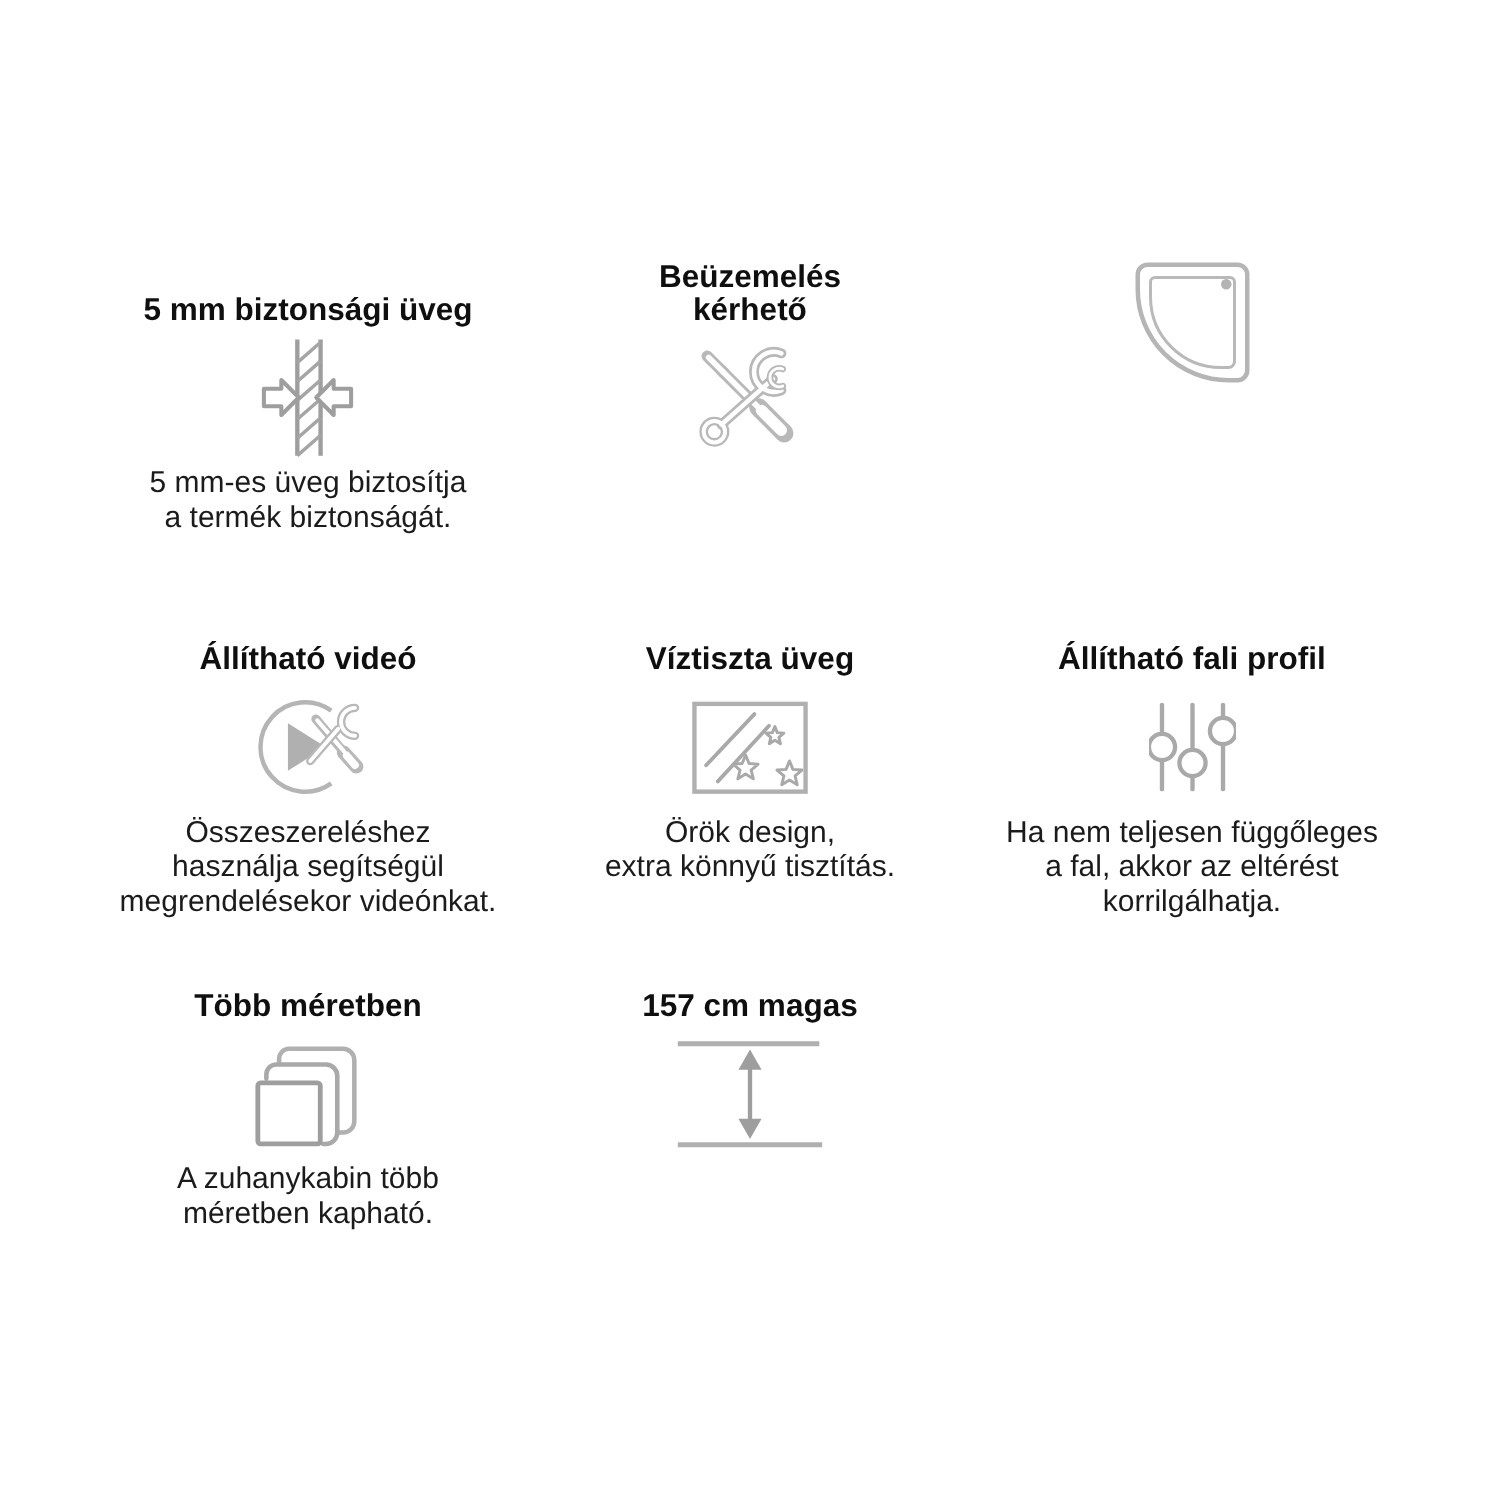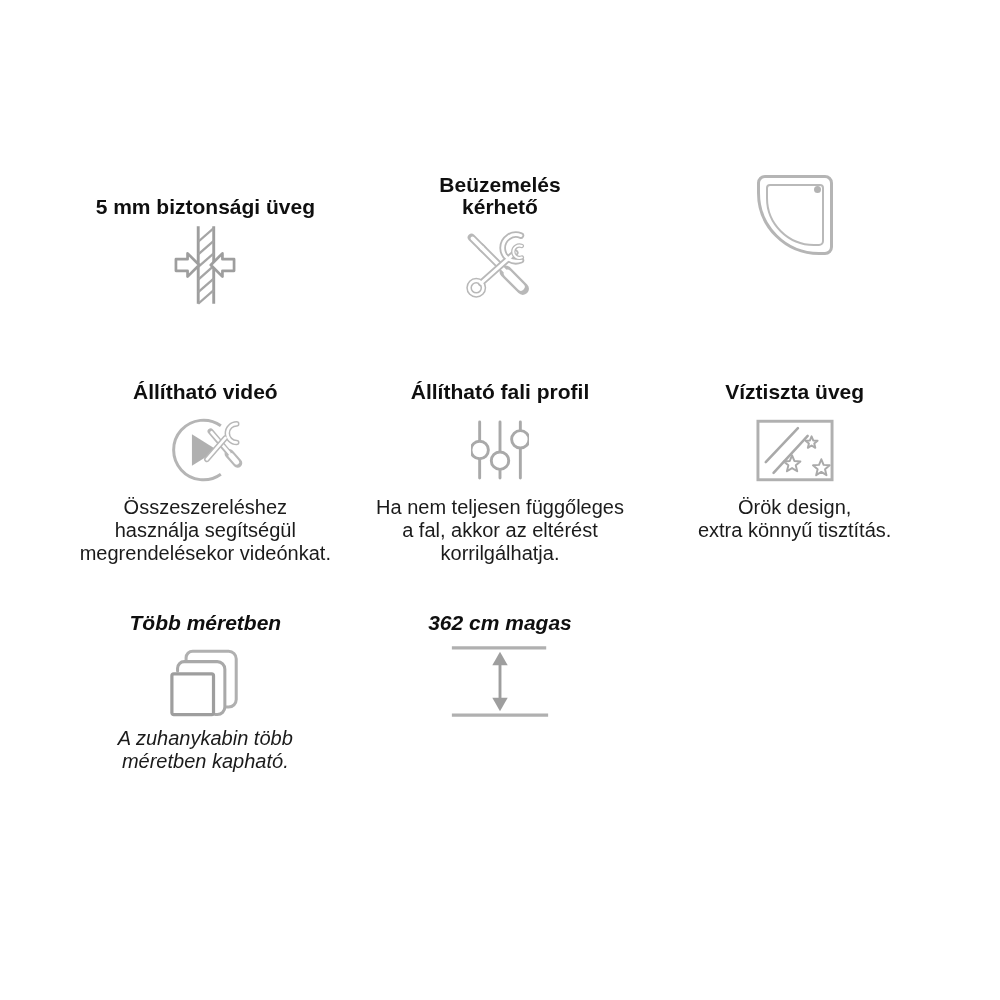--- a/index.html
+++ b/index.html
@@ -5,21 +5,21 @@
   html,body{margin:0;padding:0;}
   body{
     width:1000px;height:1000px;background:#ffffff;
     font-family:"Liberation Sans", sans-serif;
     -webkit-font-smoothing:antialiased;
     overflow:hidden;
   }
   .wrap{width:884px;margin:0 auto;padding-top:168px;}
   .row{display:grid;grid-template-columns:1fr 1fr 1fr;}
   .row-2{margin-top:44px;}
-  .row-3{margin-top:19px;font-style:italic;}
+  .row-3{margin-top:19px;}
   .cell{display:flex;flex-direction:column;align-items:center;text-align:center;}
   .title{
     min-height:50px;display:flex;align-items:flex-end;justify-content:center;
     font-weight:bold;font-size:21px;line-height:22px;color:#0f0f0f;
     white-space:pre-line;
   }
   .iconbox{height:88px;margin-top:3px;display:flex;align-items:center;justify-content:center;}
   .desc{
     margin-top:2px;font-size:20px;line-height:23px;color:#1b1b1b;
     white-space:pre-line;
@@ -50,20 +50,22 @@
             <line x1="25" y1="31" x2="41" y2="17"></line>
             <line x1="25" y1="44" x2="41" y2="30"></line>
             <line x1="25" y1="57" x2="41" y2="43"></line>
             <line x1="25" y1="70" x2="41" y2="56"></line>
             <line x1="25" y1="82" x2="41" y2="68"></line>
           </g>
           <path d="M2,36 h12 v-6 l12,12 -12,12 v-6 H2 z" fill="#ffffff" stroke="#9e9e9e" stroke-width="2.8" stroke-linejoin="round"></path>
           <path d="M62,36 h-12 v-6 l-12,12 12,12 v-6 H62 z" fill="#ffffff" stroke="#9e9e9e" stroke-width="2.8" stroke-linejoin="round"></path>
         </svg>
       </div>
+      <div class="desc">5 mm-es üveg biztosítja
+a termék biztonságát.</div>
     </div>
 
     <div class="cell">
       <div class="title">Beüzemelés
 kérhető</div>
       <div class="iconbox">
         <svg width="76" height="76" viewBox="0 0 80 78">
           <g stroke-linecap="round" fill="none">
 
             <path d="M10,10 L22,22" stroke="#b8b8b8" stroke-width="8"></path>
@@ -118,41 +120,20 @@
             <path d="M78,14 A10,10 0 1 0 78,34" stroke="#ffffff" stroke-width="2.8"></path>
           </g>
         </svg>
       </div>
       <div class="desc">Összeszereléshez
 használja segítségül
 megrendelésekor videónkat.</div>
     </div>
 
     <div class="cell">
-      <div class="title">Állítható fali profil</div>
-      <div class="iconbox">
-        <svg width="58" height="62" viewBox="0 0 58 64">
-          <g stroke="#a9a9a9" stroke-width="3" fill="none" stroke-linecap="round">
-            <line x1="8" y1="3" x2="8" y2="61"></line>
-            <line x1="29" y1="3" x2="29" y2="61"></line>
-            <line x1="50" y1="3" x2="50" y2="61"></line>
-          </g>
-          <g stroke="#a9a9a9" stroke-width="3" fill="#ffffff">
-            <circle cx="8" cy="32" r="9"></circle>
-            <circle cx="29" cy="43" r="9"></circle>
-            <circle cx="50" cy="21" r="9"></circle>
-          </g>
-        </svg>
-      </div>
-      <div class="desc">Ha nem teljesen függőleges
-a fal, akkor az eltérést
-korrilgálhatja.</div>
-    </div>
-
-    <div class="cell">
       <div class="title">Víztiszta üveg</div>
       <div class="iconbox">
         <svg width="78" height="63" viewBox="0 0 80 64">
           <defs>
             <polygon id="star" points="0,-9 2.35,-3.24 8.56,-2.78 3.8,1.24 5.29,7.28 0,4 -5.29,7.28 -3.8,1.24 -8.56,-2.78 -2.35,-3.24"></polygon>
           </defs>
           <rect x="2" y="2" width="76" height="60" fill="#ffffff" stroke="#b0b0b0" stroke-width="3"></rect>
           <g stroke="#a9a9a9" stroke-width="2.6" fill="none" stroke-linecap="round">
             <line x1="10" y1="44" x2="43" y2="9"></line>
             <line x1="18" y1="55" x2="53" y2="17"></line>
@@ -161,41 +142,62 @@
             <use href="#star" transform="translate(57,24) scale(0.72)" stroke-width="2.8"></use>
             <use href="#star" transform="translate(37,46)"></use>
             <use href="#star" transform="translate(67,50)"></use>
           </g>
         </svg>
       </div>
       <div class="desc">Örök design,
 extra könnyű tisztítás.</div>
     </div>
 
+    <div class="cell">
+      <div class="title">Állítható fali profil</div>
+      <div class="iconbox">
+        <svg width="58" height="62" viewBox="0 0 58 64">
+          <g stroke="#a9a9a9" stroke-width="3" fill="none" stroke-linecap="round">
+            <line x1="8" y1="3" x2="8" y2="61"></line>
+            <line x1="29" y1="3" x2="29" y2="61"></line>
+            <line x1="50" y1="3" x2="50" y2="61"></line>
+          </g>
+          <g stroke="#a9a9a9" stroke-width="3" fill="#ffffff">
+            <circle cx="8" cy="32" r="9"></circle>
+            <circle cx="29" cy="43" r="9"></circle>
+            <circle cx="50" cy="21" r="9"></circle>
+          </g>
+        </svg>
+      </div>
+      <div class="desc">Ha nem teljesen függőleges
+a fal, akkor az eltérést
+korrilgálhatja.</div>
+    </div>
+
   </div>
 
   <div class="row row-3">
 
     <div class="cell">
       <div class="title">Több méretben</div>
       <div class="iconbox">
         <svg width="70" height="73" viewBox="0 0 74 76">
           <g fill="none" stroke-linecap="round">
             <path d="M17,16 v-3 a7,7 0 0 1 7,-7 h38 a8,8 0 0 1 8,8 v43 a8,8 0 0 1 -8,8 h-3" stroke="#b0b0b0" stroke-width="3.2"></path>
             <path d="M8,27 v-3 a7,7 0 0 1 7,-7 h35 a8,8 0 0 1 8,8 v40 a8,8 0 0 1 -8,8 h-2" stroke="#a9a9a9" stroke-width="3.2"></path>
             <rect x="2" y="30" width="44" height="43" rx="2" fill="#ffffff" stroke="#9e9e9e" stroke-width="3.4"></rect>
           </g>
         </svg>
       </div>
       <div class="desc">A zuhanykabin több
 méretben kapható.</div>
     </div>
 
     <div class="cell">
-      <div class="title">362 cm magas</div>
+      <div class="title">157 cm magas</div>
       <div class="iconbox">
         <svg width="106" height="77" viewBox="0 0 110 80">
           <line x1="5" y1="5" x2="103" y2="5" stroke="#b0b0b0" stroke-width="3.5"></line>
           <line x1="5" y1="75" x2="105" y2="75" stroke="#b0b0b0" stroke-width="3.5"></line>
           <line x1="55" y1="18" x2="55" y2="62" stroke="#9e9e9e" stroke-width="3"></line>
           <polygon points="55,9 47,23 63,23" fill="#9e9e9e"></polygon>
           <polygon points="55,71 47,57 63,57" fill="#9e9e9e"></polygon>
         </svg>
       </div>
     </div>

